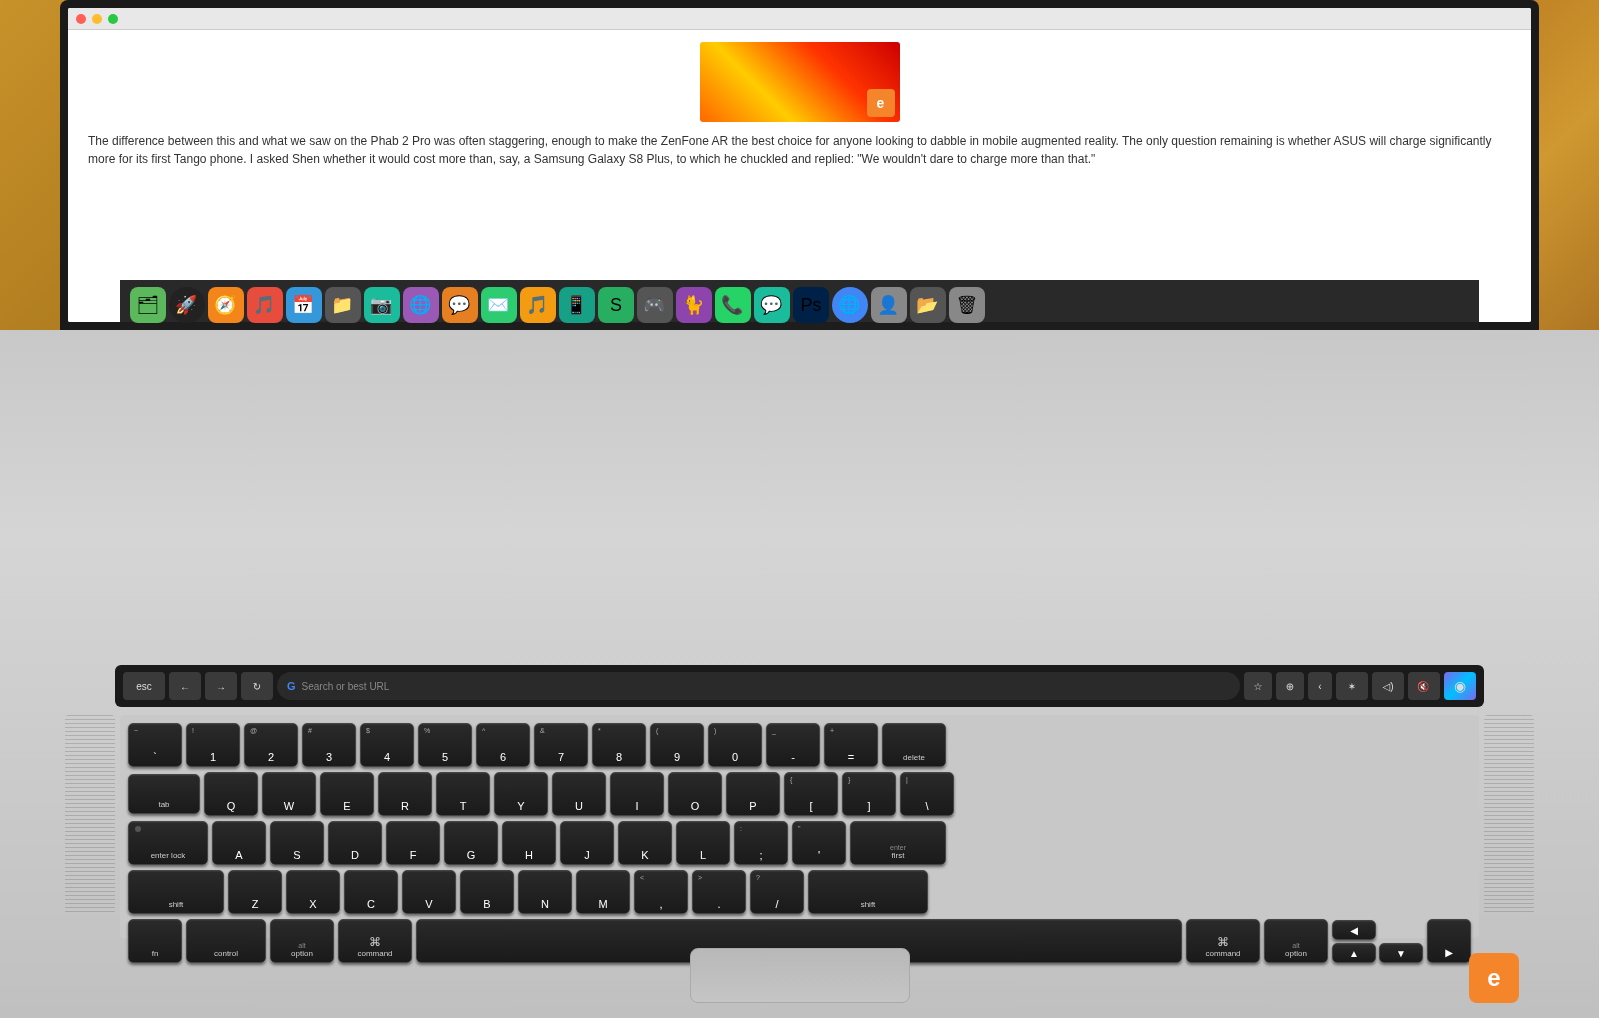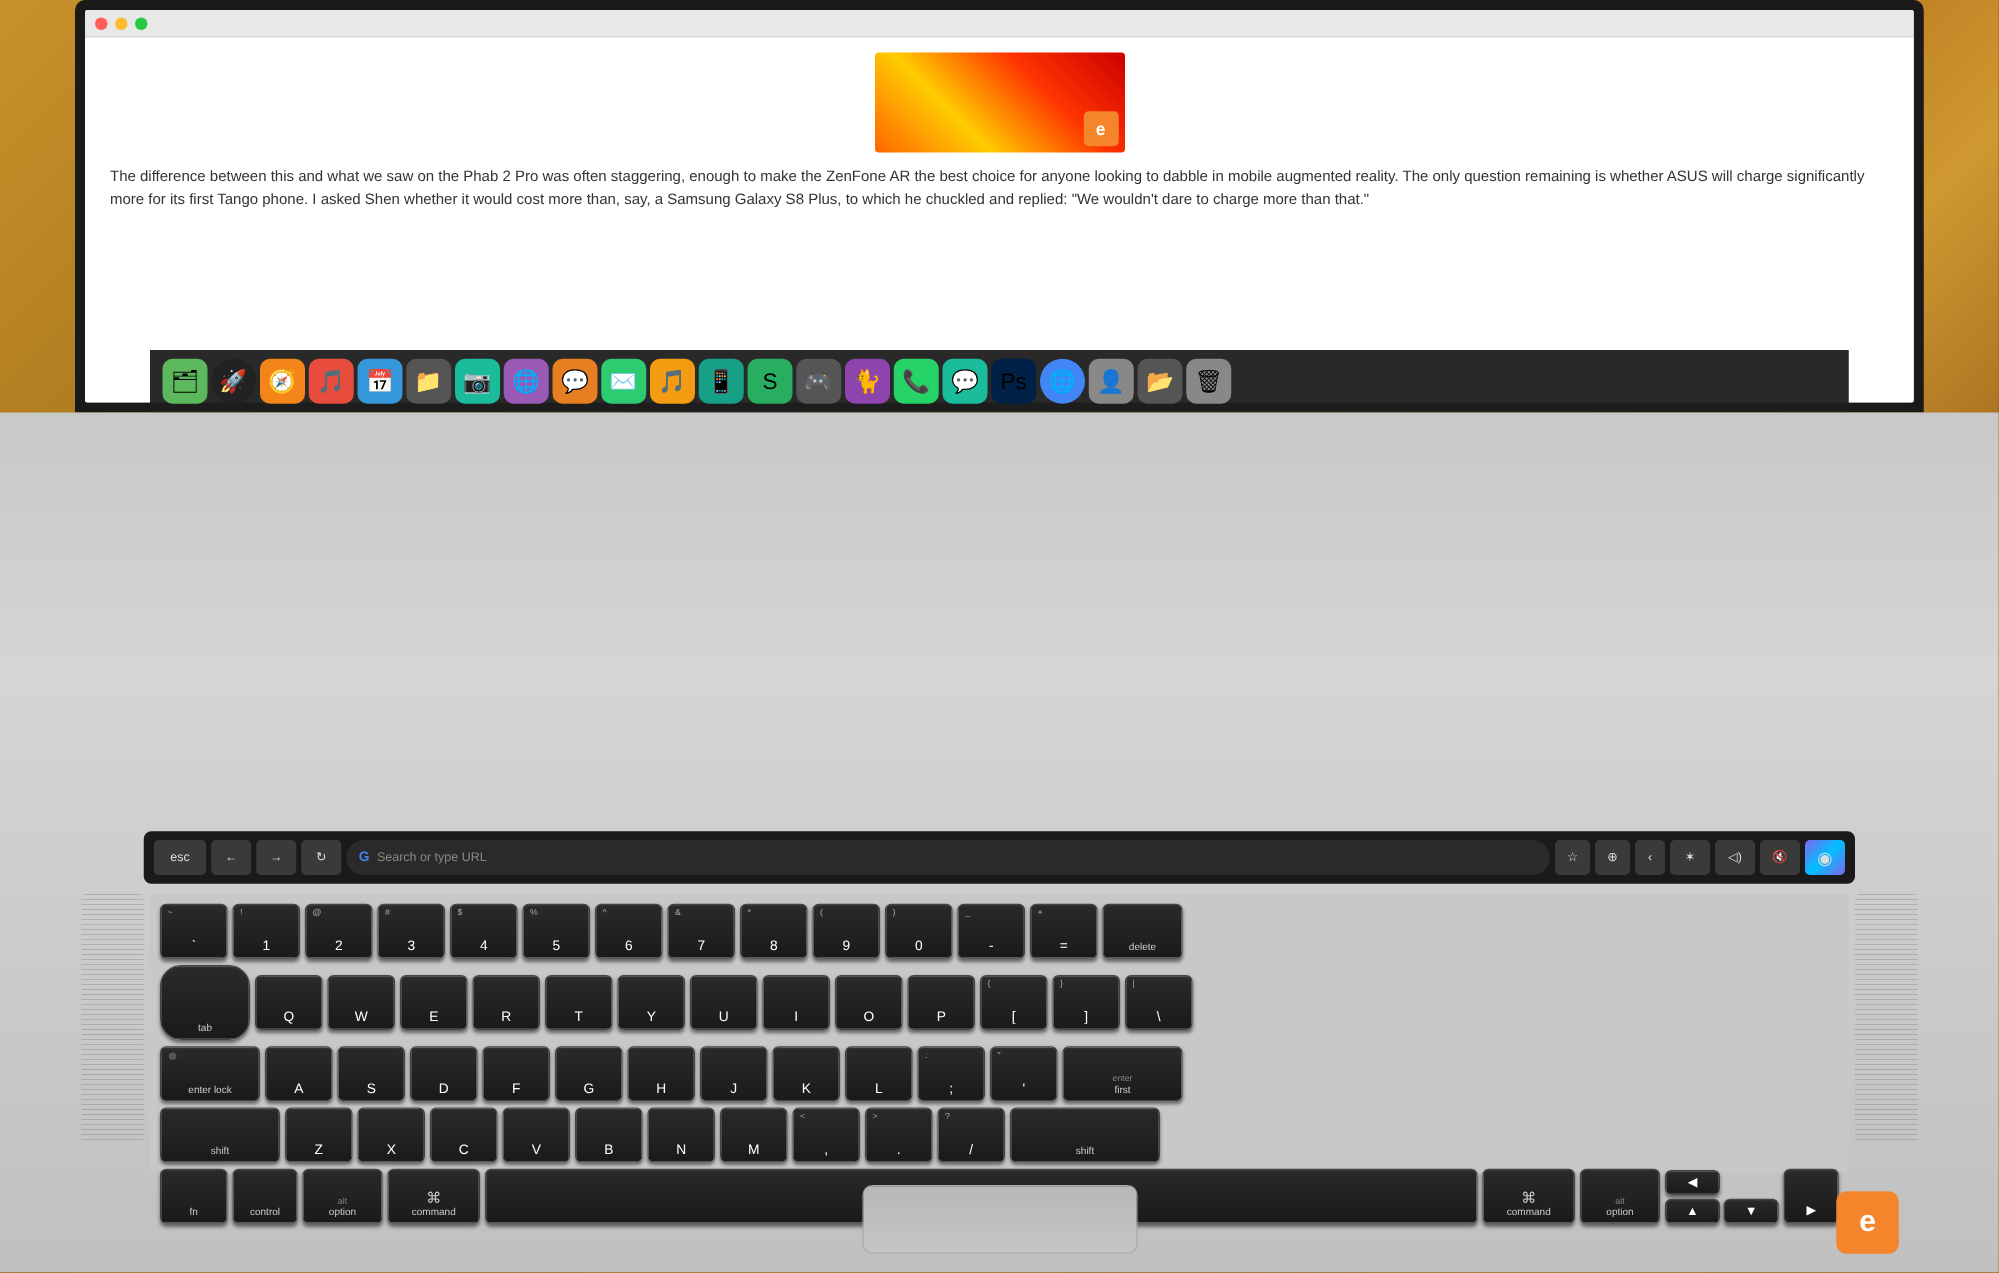--- a/index.html
+++ b/index.html
@@ -258,30 +258,30 @@
       justify-content: flex-end;
       padding-bottom: 4px;
     }
 
     .key.modifier .mod-label {
       font-size: 8px;
       color: #ccc;
       text-align: center;
     }
     .w-std { width: 54px; height: 44px; }
-    .w-tab { width: 72px; height: 60px; border-radius: 17px; }
+    .w-tab { width: 72px; height: 40px; }
     .w-caps { width: 80px; height: 44px; }
     .w-enter { width: 96px; height: 44px; }
     .w-lshift { width: 96px; height: 44px; }
     .w-rshift { width: 120px; height: 44px; }
     .w-delete { width: 64px; height: 44px; }
     .w-space { flex: 1; height: 44px; }
     .w-cmd { width: 74px; height: 44px; }
     .w-opt { width: 64px; height: 44px; }
-    .w-ctrl { width: 52px; height: 44px; }
+    .w-ctrl { width: 80px; height: 44px; }
     .w-fn2 { width: 54px; height: 44px; }
     .w-arr { width: 44px; height: 44px; }
 
     
     .trackpad-area {
       position: absolute;
       bottom: 15px;
       left: 50%;
       transform: translateX(-50%);
       width: 220px;
@@ -395,21 +395,21 @@
   <div class="speaker-left"></div>
   <div class="speaker-right"></div>
 
   <div class="touch-bar">
     <div class="tb-key tb-esc">esc</div>
     <div class="tb-key tb-back">←</div>
     <div class="tb-key tb-fwd">→</div>
     <div class="tb-key tb-reload">↻</div>
     <div class="tb-search">
       <span style="color:#4285F4;font-weight:bold;font-size:11px;">G</span>
-      <span>Search or type URL</span>
+      <span>Search or best URL</span>
     </div>
     <div class="tb-key tb-star">☆</div>
     <div class="tb-key tb-add">⊕</div>
     <div class="tb-key tb-left-chevron">‹</div>
     <div class="tb-key tb-brightness">✶</div>
     <div class="tb-key tb-volume">◁)</div>
     <div class="tb-key tb-mute">🔇</div>
     <div class="tb-key tb-siri" style="font-size:14px;">◉</div>
   </div>
 

